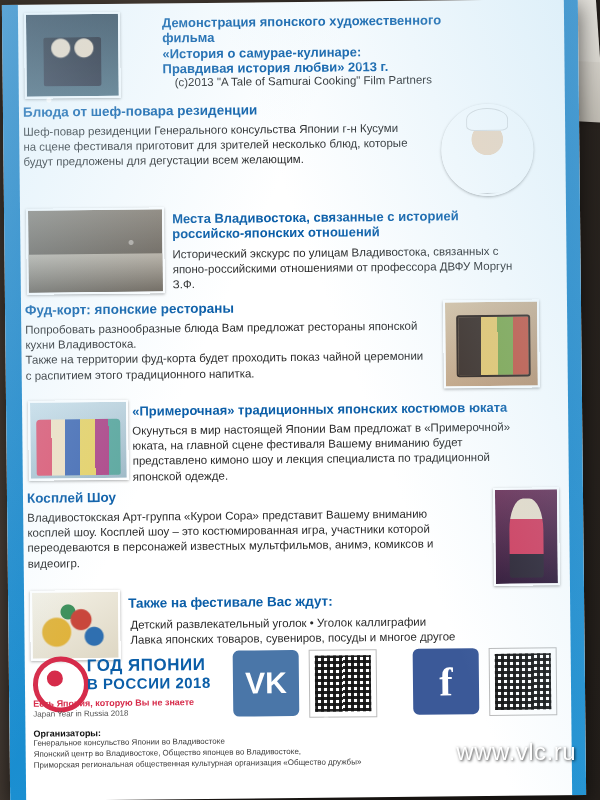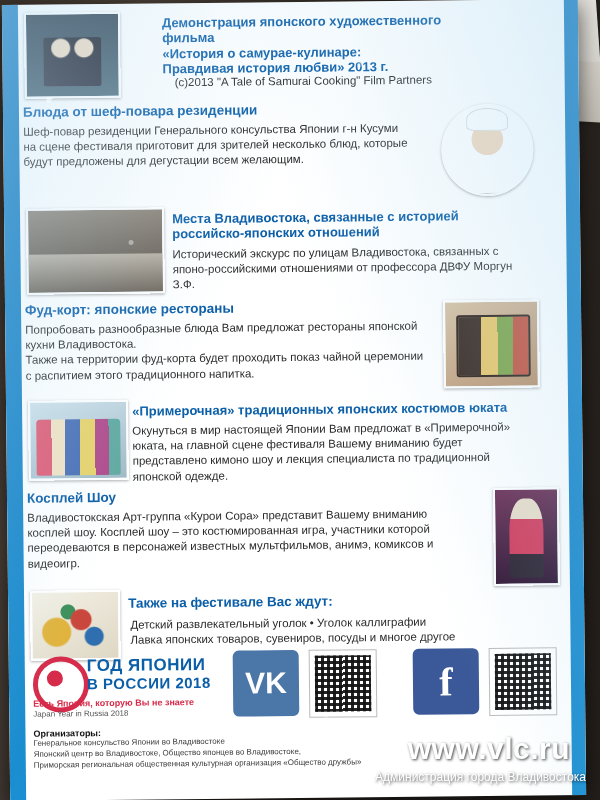--- a/index.html
+++ b/index.html
@@ -136,21 +136,21 @@
     background-blend-mode:multiply;opacity:.92;}
   .qr1{left:300px;top:648px;}
   .qr2{left:480px;top:648px;}
   .org{
     position:absolute;left:24px;top:724px;width:340px;color:#2b2b2b;
   }
   .org-title{font-weight:bold;font-size:9px;color:#111;}
   .org-line{font-size:8px;color:#3a3a3a;line-height:1.35;}
   
   .wm{
-    position:absolute;right:30px;bottom:34px;color:#fff;font-size:30px;font-weight:bold;
+    position:absolute;right:24px;bottom:34px;color:#fff;font-size:24px;font-weight:normal;
     text-shadow:1px 1px 3px rgba(0,0,0,.75);letter-spacing:.5px;
   }
   .wm-sub{
     position:absolute;right:14px;bottom:16px;color:#fff;font-size:12px;
     text-shadow:1px 1px 3px rgba(0,0,0,.75);
   }
 </style>
 </head>
 <body>
 
@@ -215,14 +215,13 @@
       <div class="org-title">Организаторы:</div>
       <div class="org-line">Генеральное консульство Японии во Владивостоке</div>
       <div class="org-line">Японский центр во Владивостоке, Общество японцев во Владивостоке,</div>
       <div class="org-line">Приморская региональная общественная культурная организация «Общество дружбы»</div>
     </div>
 
     <div class="snow-overlay"></div>
   </div>
 
   <div class="wm">www.vlc.ru</div>
-  <div class="wm-sub">Администрация города Владивостока</div>
 </div>
 
 </body></html>

